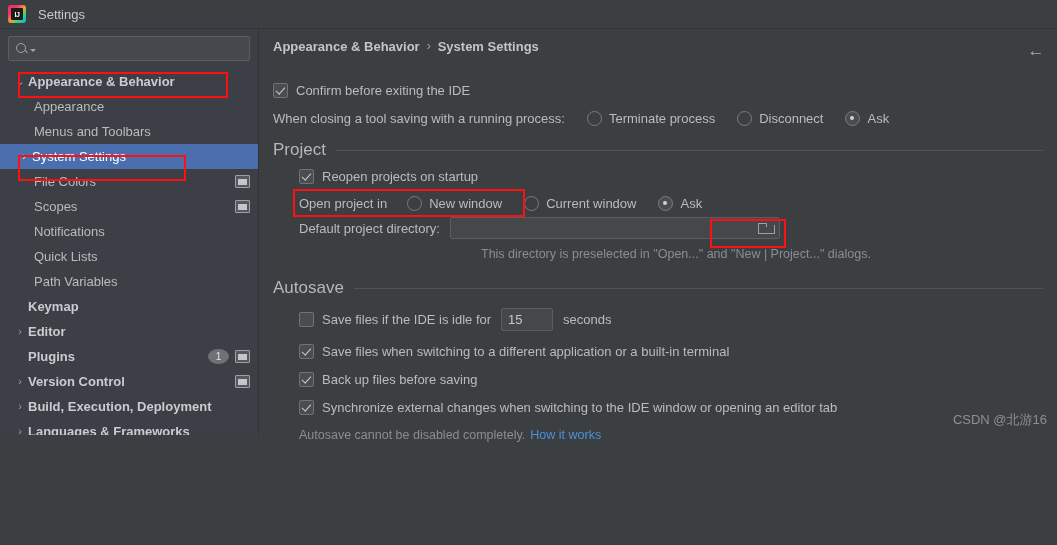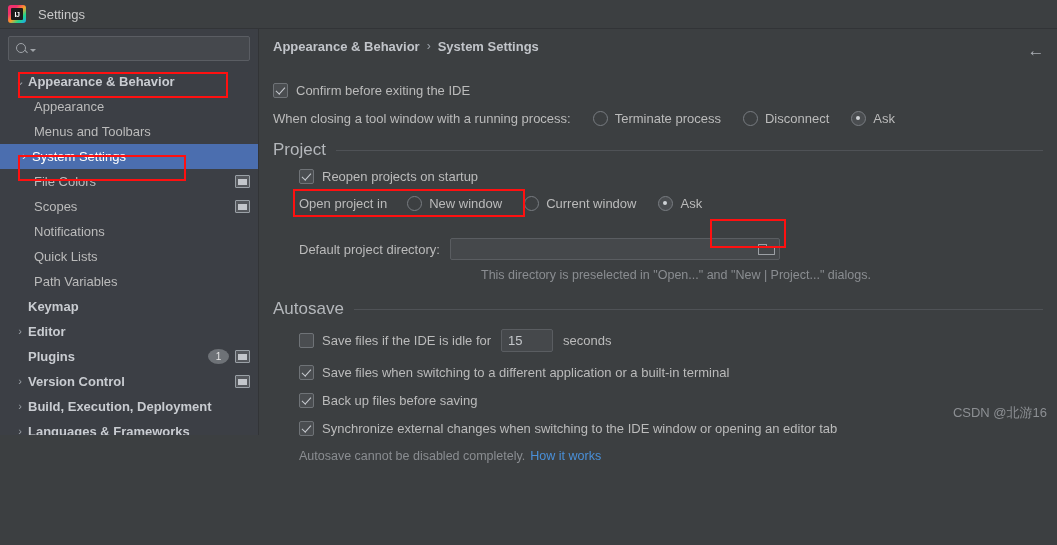--- a/index.html
+++ b/index.html
@@ -174,21 +174,21 @@
     content: ""; position: absolute; left: 0; top: 1px; width: 7px; height: 3px;
     border: 1.4px solid #9ca0a5; border-bottom: none; border-radius: 1px 1px 0 0;
   }
   .num-field {
     width: 52px; justify-content: flex-start;
     color: #c4c7cb; font-size: 13px; height: 23px;
   }
   .hint { font-size: 12.5px; color: #8a8d91; }
   .link { color: #4a90d9; font-size: 12.5px; text-decoration: none; }
   .watermark {
-    position: absolute; right: 10px; bottom: 13px;
+    position: absolute; right: 10px; bottom: 6px;
     font-size: 13px; color: #8c8f93;
   }
 </style>
 </head>
 <body>
 
 <div class="window">
 
   <div class="titlebar">
     <div class="ij-logo"></div>
@@ -303,21 +303,21 @@
         <span>System Settings</span>
       </div>
       <div class="back-arrow">←</div>
 
       <div class="row" style="margin-top:20px;">
         <span class="cb checked"></span>
         <span class="lbl">Confirm before exiting the IDE</span>
       </div>
 
       <div class="row" style="margin-top:13px;">
-        <span class="lbl">When closing a tool window with a running process:</span>
+        <span class="lbl">When closing a tool saving with a running process:</span>
         <span style="display:flex;align-items:center;margin-left:22px;" id="twc-options">
             <span style="display: flex; align-items: center; margin-right: 22px;">
               <span class="rb"></span>
               <span class="lbl">Terminate process</span>
             </span>
             <span style="display: flex; align-items: center; margin-right: 22px;">
               <span class="rb"></span>
               <span class="lbl">Disconnect</span>
             </span>
             <span style="display: flex; align-items: center; margin-right: 0px;">
@@ -348,21 +348,21 @@
               <span class="rb"></span>
               <span class="lbl">Current window</span>
             </span>
             <span style="display: flex; align-items: center; margin-right: 0px;">
               <span class="rb checked"></span>
               <span class="lbl">Ask</span>
             </span>
           </span>
       </div>
 
-      <div class="row" style="margin-top:27px;margin-left:26px;">
+      <div class="row" style="margin-top:6px;margin-left:26px;">
         <span class="lbl">Default project directory:</span>
         <span class="field dir-field" style="margin-left:10px;">
           <span class="folder-icon"></span>
         </span>
       </div>
 
       <div class="row" style="margin-top:8px;margin-left:208px;">
         <span class="hint">This directory is preselected in "Open..." and "New | Project..." dialogs.</span>
       </div>
 

